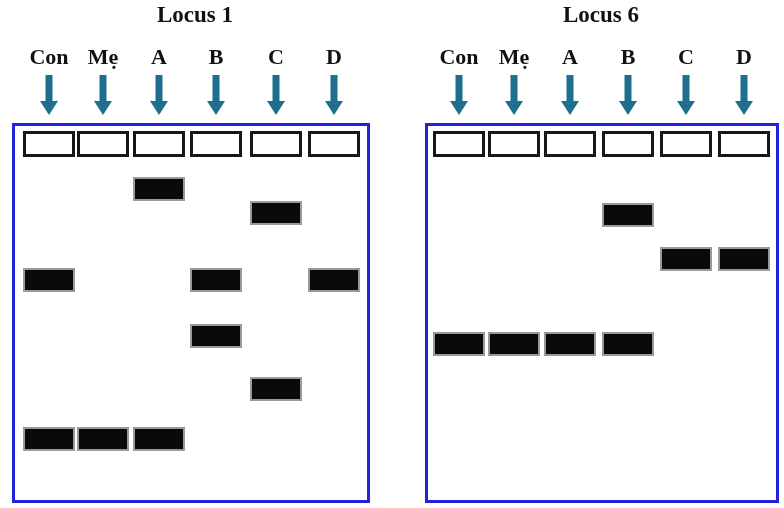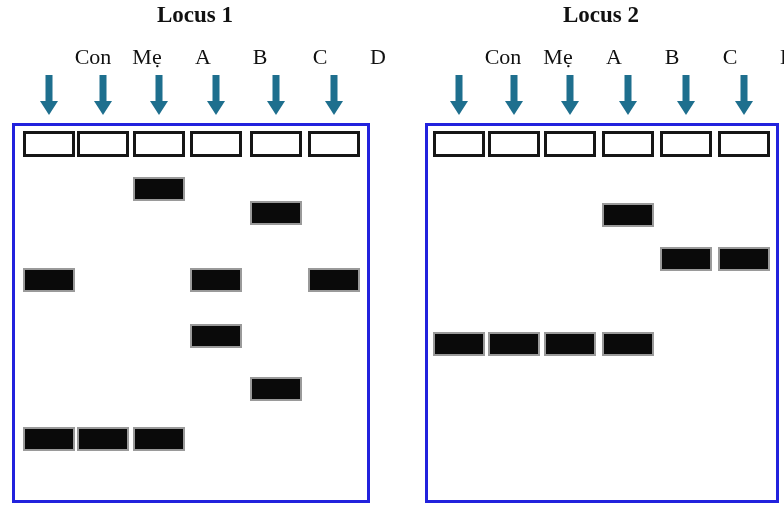--- a/index.html
+++ b/index.html
@@ -11,22 +11,22 @@
   }
   #stage { position: relative; width: 776px; height: 508px; }
   .panel { position: absolute; left: 0; top: 0; width: 784px; height: 508px; }
   .panel-title {
     position: absolute; transform: translateX(-50%);
     font-weight: bold; font-size: 23px; line-height: 26px;
     color: var(--text, #111); white-space: nowrap;
   }
   .lane-label {
     position: absolute; transform: translateX(-50%);
-    font-weight: normal; font-size: 22px; line-height: 24px;
-    color: var(--text, #111); white-space: nowrap; margin-left: 44px;
+    font-weight: bold; font-size: 22px; line-height: 24px;
+    color: var(--text, #111); white-space: nowrap;
   }
   .arrow { position: absolute; transform: translateX(-50%); width: 20px; }
   .arrow svg { display: block; }
   .gel {
     position: absolute; box-sizing: border-box;
     border: 3px solid var(--gel-border, #2222dd);
     background: #ffffff;
   }
   .well {
     position: absolute; transform: translateX(-50%); box-sizing: border-box;
@@ -99,21 +99,21 @@
       <div class="band" style="left: 49px; top: 268px; width: 52px; height: 24px;"></div>
       <div class="band" style="left: 216px; top: 268px; width: 52px; height: 24px;"></div>
       <div class="band" style="left: 334px; top: 268px; width: 52px; height: 24px;"></div>
       <div class="band" style="left: 216px; top: 324px; width: 52px; height: 24px;"></div>
       <div class="band" style="left: 276px; top: 377px; width: 52px; height: 24px;"></div>
       <div class="band" style="left: 49px; top: 427px; width: 52px; height: 24px;"></div>
       <div class="band" style="left: 103px; top: 427px; width: 52px; height: 24px;"></div>
       <div class="band" style="left: 159px; top: 427px; width: 52px; height: 24px;"></div>
     </div>
   <div class="panel">
-    <div class="panel-title" style="left: 601px; top: 2px;">Locus 2</div>
+    <div class="panel-title" style="left: 601px; top: 2px;">Locus 6</div>
   <div class="gel" style="left: 425px; top: 123px; width: 354px; height: 380px;"></div>
       <div class="lane-label" style="left: 459px; top: 45px;">Con</div>
       <div class="arrow" style="left: 459px; top: 75px;">
         <svg width="20" height="40" viewBox="0 0 20 40">
           <rect x="6.5" y="0" width="7" height="27" fill="#1e6f8e"></rect>
           <polygon points="1,26 19,26 10,40" fill="#1e6f8e"></polygon>
         </svg>
       </div>
       <div class="well" style="left: 459px; top: 131px; width: 52px; height: 26px;"></div>
       <div class="lane-label" style="left: 514px; top: 45px;">Mẹ</div>

